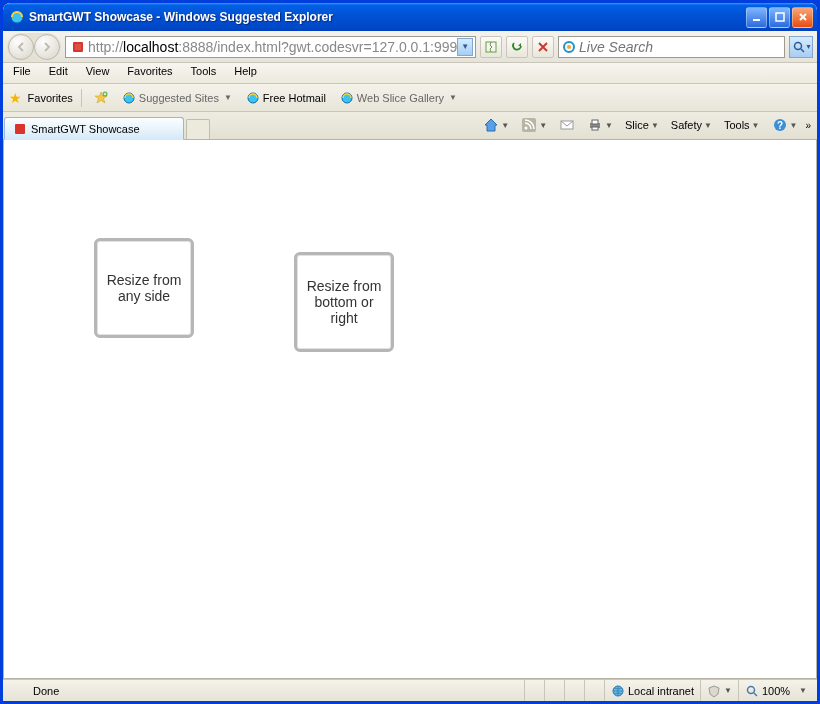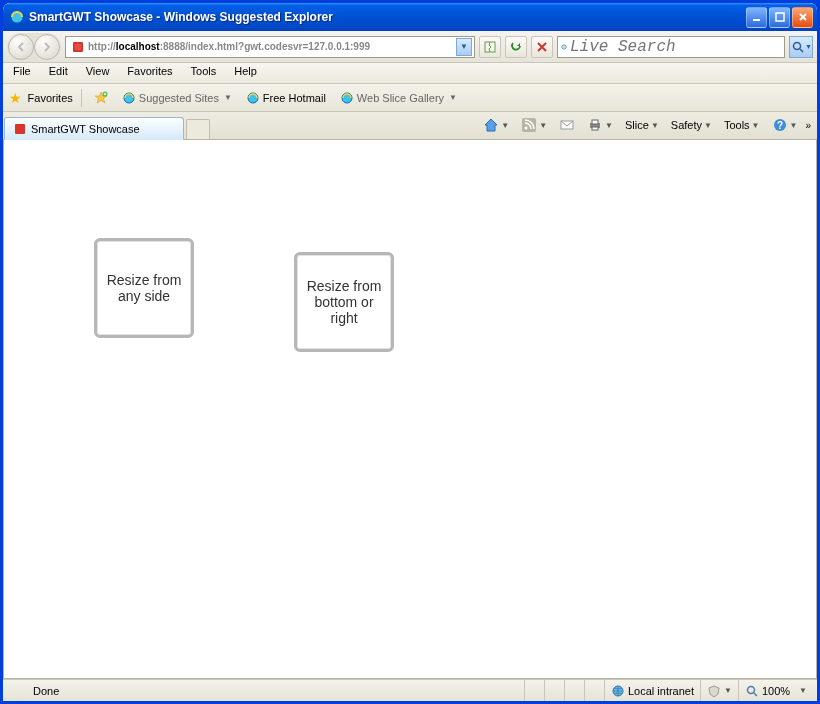--- a/index.html
+++ b/index.html
@@ -80,24 +80,23 @@
   height: 22px;
   background: #fff;
   border: 1px solid #9b9b8f;
   display: flex;
   align-items: center;
   padding: 0 2px;
 }
 .addrwrap .site-icon { width: 14px; height: 14px; margin: 0 3px; }
 .addrwrap .addrtext {
   flex: 1;
-  font-size: 10px;
+  font-size: 14px;
   white-space: nowrap;
   overflow: hidden;
-  font-weight: bold;
 }
 .addrwrap .addrtext .grey { color: #888; }
 .addrwrap .dd {
   width: 16px; height: 18px;
   background: linear-gradient(to bottom,#d7ecfc,#a7cdf3);
   border: 1px solid #7fa8d6;
   display: flex; align-items: center; justify-content: center;
   color: #2b5a97; font-size: 8px;
   cursor: pointer;
 }
@@ -109,22 +108,22 @@
   cursor: pointer;
   border-radius: 2px;
 }
 .searchwrap {
   width: 228px; height: 22px;
   background: #fff; border: 1px solid #9b9b8f;
   display: flex; align-items: center; padding: 0 3px;
 }
 .searchwrap .bing-icon { width: 14px; height: 14px; margin-right: 3px; }
 .searchwrap input {
-  border: none; outline: none; font-size: 16px; flex: 1;
-  font-style: italic; color: #888; font-family: Liberation Mono, monospace; background: transparent;
+  border: none; outline: none; font-size: 14px; flex: 1;
+  font-style: italic; color: #888; font-family: Liberation Sans, sans-serif; background: transparent;
 }
 .searchgo {
   width: 24px; height: 22px;
   background: linear-gradient(to bottom,#d7ecfc,#a7cdf3);
   border: 1px solid #7fa8d6;
   display: flex; align-items: center; justify-content: center;
   cursor: pointer;
 }
 .menubar {
   height: 21px;

